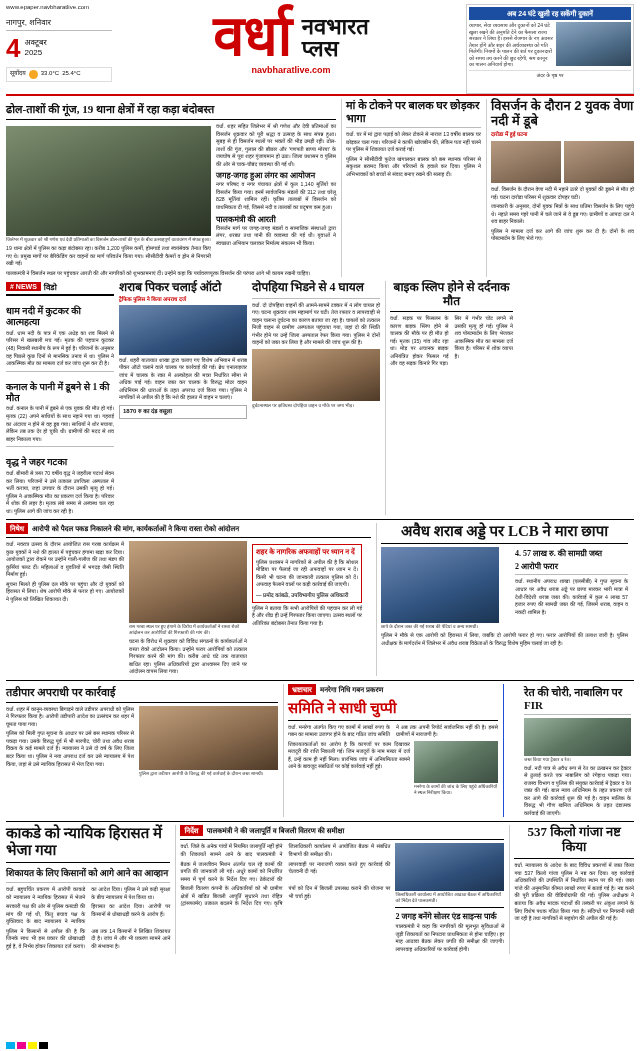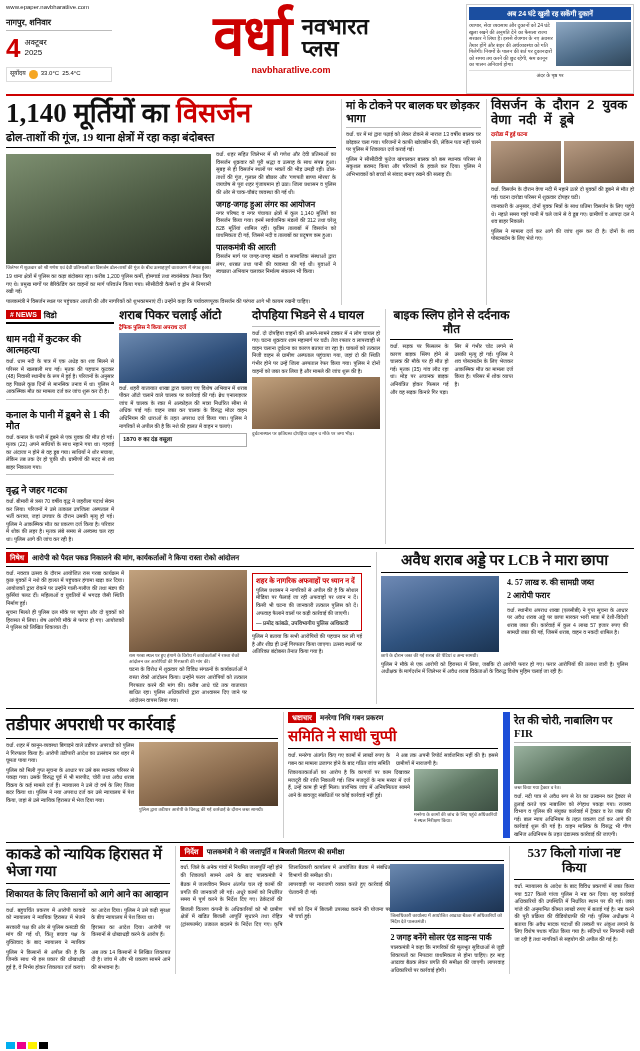--- a/index.html
+++ b/index.html
@@ -10,21 +10,21 @@
     font-family:"Liberation Sans", sans-serif;
     color:#111;
     overflow:hidden;
   }
   .page { width:640px; height:1051px; position:relative; padding:4px 6px; }
 
   
   .masthead { display:flex; align-items:stretch; height:92px; border-bottom:2px solid #c00; }
   .mh-left { width:110px; font-size:6px; line-height:1.25; padding-right:4px; }
   .mh-url { color:#222; font-size:6px; margin-bottom:6px; }
-  .mh-city { font-size:8px; font-weight:bold; border-bottom:1px solid #bbb; padding-bottom:2px; }
+  .mh-city { font-size:8px; font-weight:normal; border-bottom:1px solid #bbb; padding-bottom:2px; }
   .mh-date { display:flex; align-items:center; gap:4px; margin-top:4px; }
   .mh-day { font-size:26px; font-weight:bold; color:#c00; line-height:1; }
   .mh-mon { font-size:8px; line-height:1.2; }
   .mh-weather { margin-top:6px; font-size:6px; display:flex; align-items:center; gap:3px; border:1px solid #ddd; padding:2px 3px; }
   .sun { width:9px;height:9px;border-radius:50%;background:#f5a623;display:inline-block; }
 
   .mh-center { flex:1; text-align:center; position:relative; }
   .logo-main {
     font-family:"Liberation Serif", serif;
     font-size:56px; font-weight:bold; color:#c00; line-height:0.95;
@@ -58,21 +58,21 @@
   .lead { display:flex; gap:5px; margin-top:3px; }
   .lead-left { width:330px; }
   .lead-mid { width:140px; border-left:1px solid #ccc; padding-left:4px; }
   .lead-right { width:148px; border-left:1px solid #ccc; padding-left:4px; }
   .lead-h1 { font-size:27px; line-height:1.05; }
   .lead-sub { font-size:11px; font-weight:bold; font-family:"Liberation Serif",serif; margin-top:2px; }
   .lead-photo { height:110px; margin-top:3px; background:linear-gradient(160deg,#7d8f70,#4c5a43 55%,#2b3326); }
   .cols2 { column-count:2; column-gap:6px; }
 
   .mid-h { font-size:11px; line-height:1.15; font-weight:bold; font-family:"Liberation Serif",serif; }
-  .right-h { font-size:13px; line-height:1.12; font-weight:bold; font-family:Liberation Mono, monospace; }
+  .right-h { font-size:13px; line-height:1.12; font-weight:bold; font-family:Liberation Sans, sans-serif; }
   .mugs { display:flex; gap:3px; margin:3px 0; }
   .mug { flex:1; height:42px; background:linear-gradient(160deg,#b89b82,#6d5744); }
 
   
   .strip { display:flex; gap:5px; margin-top:4px; }
   .col-a { width:108px; }
   .col-b { width:128px; }
   .col-c { width:128px; }
   .col-d { width:128px; }
   .news-tag { display:flex; align-items:center; gap:3px; border-bottom:2px solid #000; padding-bottom:2px; }
@@ -143,23 +143,20 @@
         <div class="ad-text">व्यापार, सेवा व्यवसाय और दुकानों को 24 घंटे खुला रखने की अनुमति देने का फैसला राज्य सरकार ने लिया है। इससे रोजगार के नए अवसर तैयार होंगे और शहर की अर्थव्यवस्था को गति मिलेगी। नियमों के पालन की शर्त पर दुकानदारों को समय तय करने की छूट रहेगी, श्रम कानून का पालन अनिवार्य होगा।</div>
         <div class="ad-photo"></div>
       </div>
       <div class="ad-foot">अंदर के पृष्ठ पर</div>
     </div>
   </div>
 
   <div class="lead">
 
     <div class="lead-left">
-      <div class="hl lead-h1">
-        <span>1,140 मूर्तियों का </span><span class="red">विसर्जन</span>
-      </div>
       <div class="lead-sub">ढोल-ताशों की गूंज, 19 थाना क्षेत्रों में रहा कड़ा बंदोबस्त</div>
       <div class="rule"></div>
 
       <div style="display:flex; gap:5px;">
         <div style="width:205px">
           <div class="lead-photo"></div>
           <div class="cap">जिलेभर में शुक्रवार को श्री गणेश एवं देवी प्रतिमाओं का विसर्जन ढोल-ताशों की गूंज के बीच उत्साहपूर्ण वातावरण में संपन्न हुआ।</div>
           <div class="body-txt" style="margin-top:2px">19 थाना क्षेत्रों में पुलिस का कड़ा बंदोबस्त रहा। करीब 1,200 पुलिस कर्मी, होमगार्ड तथा स्वयंसेवक तैनात किए गए थे। प्रमुख मार्गों पर बैरिकेडिंग कर वाहनों का मार्ग परिवर्तन किया गया। सीसीटीवी कैमरों व ड्रोन से निगरानी रखी गई।</div>
         </div>
         <div style="width:120px">
@@ -260,39 +257,39 @@
             <div class="byline" style="margin-top:2px;color:#444">— प्रमोद कांबळे, उपविभागीय पुलिस अधिकारी</div>
           </div>
           <div class="body-txt" style="margin-top:2px">पुलिस ने बताया कि सभी आरोपियों की पहचान कर ली गई है और शीघ्र ही उन्हें गिरफ्तार किया जाएगा। उत्सव स्थलों पर अतिरिक्त बंदोबस्त तैनात किया गया है।</div>
         </div>
       </div>
     </div>
 
     <div style="width:252px;border-left:1px solid #ccc;padding-left:4px">
       <div class="hl hdr-center" style="font-size:15px;line-height:1.15">अवैध शराब अड्डे पर LCB ने मारा छापा</div>
       <div class="rule"></div>
-      <div style="display:flex;gap:8px">
+      <div style="display:flex;gap:16px">
         <div style="width:118px">
           <div style="height:76px" class="drum-photo"></div>
           <div class="cap">छापे के दौरान जब्त की गई शराब की पेटियां व अन्य सामग्री।</div>
         </div>
         <div style="flex:1">
           <div class="hl" style="font-size:8px">4. 57 लाख रु. की सामग्री जब्त</div>
           <div class="hl" style="font-size:8px;margin-top:2px">2 आरोपी फरार</div>
           <div class="thin"></div>
           <div class="body-txt">वर्धा. स्थानीय अपराध शाखा (एलसीबी) ने गुप्त सूचना के आधार पर अवैध शराब अड्डे पर छापा मारकर भारी मात्रा में देशी-विदेशी शराब जब्त की। कार्रवाई में कुल 4 लाख 57 हजार रुपए की सामग्री जब्त की गई, जिसमें शराब, वाहन व नकदी शामिल है।</div>
         </div>
       </div>
       <div class="body-txt" style="margin-top:2px">पुलिस ने मौके से एक आरोपी को हिरासत में लिया, जबकि दो आरोपी फरार हो गए। फरार आरोपियों की तलाश जारी है। पुलिस अधीक्षक के मार्गदर्शन में जिलेभर में अवैध शराब विक्रेताओं के विरुद्ध विशेष मुहिम चलाई जा रही है।</div>
     </div>
   </div>
 
   <div class="mid-sec">
     <div style="width:272px">
-      <div class="hl" style="font-size:17px">तडीपार अपराधी पर कार्रवाई</div>
+      <div class="hl" style="font-size:11px">तडीपार अपराधी पर कार्रवाई</div>
       <div class="rule"></div>
       <div style="display:flex;gap:5px">
         <div style="width:128px">
           <div class="body-txt">वर्धा. शहर में कानून-व्यवस्था बिगाड़ने वाले तडीपार अपराधी को पुलिस ने गिरफ्तार किया है। आरोपी तडीपारी आदेश का उल्लंघन कर शहर में घूमता पाया गया।</div>
           <div class="body-txt" style="margin-top:2px">पुलिस को मिली गुप्त सूचना के आधार पर उसे बस स्थानक परिसर से पकड़ा गया। उसके विरुद्ध पूर्व में भी मारपीट, चोरी तथा अवैध शराब विक्रय के कई मामले दर्ज हैं। न्यायालय ने उसे दो वर्ष के लिए जिला बदर किया था। पुलिस ने नया अपराध दर्ज कर उसे न्यायालय में पेश किया, जहां से उसे न्यायिक हिरासत में भेज दिया गया।</div>
         </div>
         <div style="flex:1">
           <div style="height:64px" class="crowd-photo"></div>
           <div class="cap">पुलिस द्वारा तडीपार आरोपी के विरुद्ध की गई कार्रवाई के दौरान जब्त सामग्री।</div>
         </div>
@@ -309,21 +306,21 @@
       <div class="body-txt cols2">वर्धा. मनरेगा अंतर्गत किए गए कामों में लाखों रुपए के गबन का मामला उजागर होने के बाद गठित जांच समिति ने अब तक अपनी रिपोर्ट सार्वजनिक नहीं की है। इससे ग्रामीणों में नाराजगी है।</div>
       <div style="display:flex;gap:4px;margin-top:2px">
         <div style="flex:1" class="body-txt">शिकायतकर्ताओं का आरोप है कि कागजों पर काम दिखाकर मजदूरी की राशि निकाली गई। जिन मजदूरों के नाम मस्टर में दर्ज हैं, उन्हें काम ही नहीं मिला। प्रारंभिक जांच में अनियमितता सामने आने के बावजूद संबंधितों पर कोई कार्रवाई नहीं हुई।</div>
         <div style="width:84px">
           <div style="height:42px" class="photo"></div>
           <div class="cap">मनरेगा के कामों की जांच के लिए पहुंचे अधिकारियों ने स्थल निरीक्षण किया।</div>
         </div>
       </div>
     </div>
 
-    <div style="width:128px;border-left:7px solid #1d4ed8;padding-left:4px">
+    <div style="width:128px;border-left:1px solid #1d4ed8;padding-left:20px">
       <div class="hl" style="font-size:11px">रेत की चोरी, नाबालिग पर FIR</div>
       <div class="thin"></div>
       <div style="height:38px" class="photo"></div>
       <div class="cap">जब्त किया गया ट्रैक्टर व रेत।</div>
       <div class="body-txt" style="margin-top:2px">वर्धा. नदी पात्र से अवैध रूप से रेत का उत्खनन कर ट्रैक्टर से ढुलाई करते एक नाबालिग को रंगेहाथ पकड़ा गया। राजस्व विभाग व पुलिस की संयुक्त कार्रवाई में ट्रैक्टर व रेत जब्त की गई। बाल न्याय अधिनियम के तहत प्रकरण दर्ज कर आगे की कार्रवाई शुरू की गई है। वाहन मालिक के विरुद्ध भी गौण खनिज अधिनियम के तहत दंडात्मक कार्रवाई की जाएगी।</div>
     </div>
   </div>
 
   <div class="bottom">
 
@@ -336,21 +333,21 @@
       <div class="body-txt cols2" style="margin-top:2px">सरकारी पक्ष की ओर से पुलिस कस्टडी की मांग की गई थी, किंतु बचाव पक्ष के युक्तिवाद के बाद न्यायालय ने न्यायिक हिरासत का आदेश दिया। आरोपी पर किसानों से धोखाधड़ी करने के आरोप हैं।</div>
       <div class="body-txt cols2" style="margin-top:2px">पुलिस ने किसानों से अपील की है कि जिनके साथ भी इस प्रकार की धोखाधड़ी हुई है, वे निर्भय होकर शिकायत दर्ज कराएं। अब तक 14 किसानों ने लिखित शिकायत दी है। जांच में और भी प्रकरण सामने आने की संभावना है।</div>
     </div>
 
     <div class="b-mid" style="border-left:1px solid #ccc;padding-left:4px">
       <div class="band">
         <span class="band-label">निर्देश</span>
         <span style="font-size:7px;font-weight:bold">पालकमंत्री ने की जलापूर्ति व बिजली वितरण की समीक्षा</span>
       </div>
       <div class="rule"></div>
-      <div style="display:flex;">
+      <div style="display:flex;gap:5px">
         <div style="width:210px">
           <div class="body-txt cols2">वर्धा. जिले के अनेक गांवों में नियमित जलापूर्ति नहीं होने की शिकायतें सामने आने के बाद पालकमंत्री ने जिलाधिकारी कार्यालय में आयोजित बैठक में संबंधित विभागों की समीक्षा की।</div>
           <div class="body-txt cols2" style="margin-top:2px">बैठक में जलजीवन मिशन अंतर्गत चल रहे कामों की प्रगति की जानकारी ली गई। अधूरे कामों को निर्धारित समय में पूर्ण करने के निर्देश दिए गए। ठेकेदारों की लापरवाही पर नाराजगी व्यक्त करते हुए कार्रवाई की चेतावनी दी गई।</div>
           <div class="body-txt cols2" style="margin-top:2px">बिजली वितरण कंपनी के अधिकारियों को भी ग्रामीण क्षेत्रों में खंडित बिजली आपूर्ति सुधारने तथा रोहित्र (ट्रांसफार्मर) तत्काल बदलने के निर्देश दिए गए। कृषि पंपों को दिन में बिजली उपलब्ध कराने की योजना पर भी चर्चा हुई।</div>
         </div>
         <div style="flex:1">
           <div style="height:48px" class="blue-photo"></div>
           <div class="cap">जिलाधिकारी कार्यालय में आयोजित आढावा बैठक में अधिकारियों को निर्देश देते पालकमंत्री।</div>
           <div class="hl" style="font-size:8px;margin-top:3px;border-top:1px solid #000;padding-top:2px">2 जगह बनेंगे सोलर एंड साइन्स पार्क</div>
           <div class="body-txt" style="margin-top:2px">पालकमंत्री ने कहा कि नागरिकों की मूलभूत सुविधाओं से जुड़ी शिकायतों का निपटारा प्राथमिकता से होना चाहिए। हर माह आढावा बैठक लेकर प्रगति की समीक्षा की जाएगी। लापरवाह अधिकारियों पर कार्रवाई होगी।</div>

